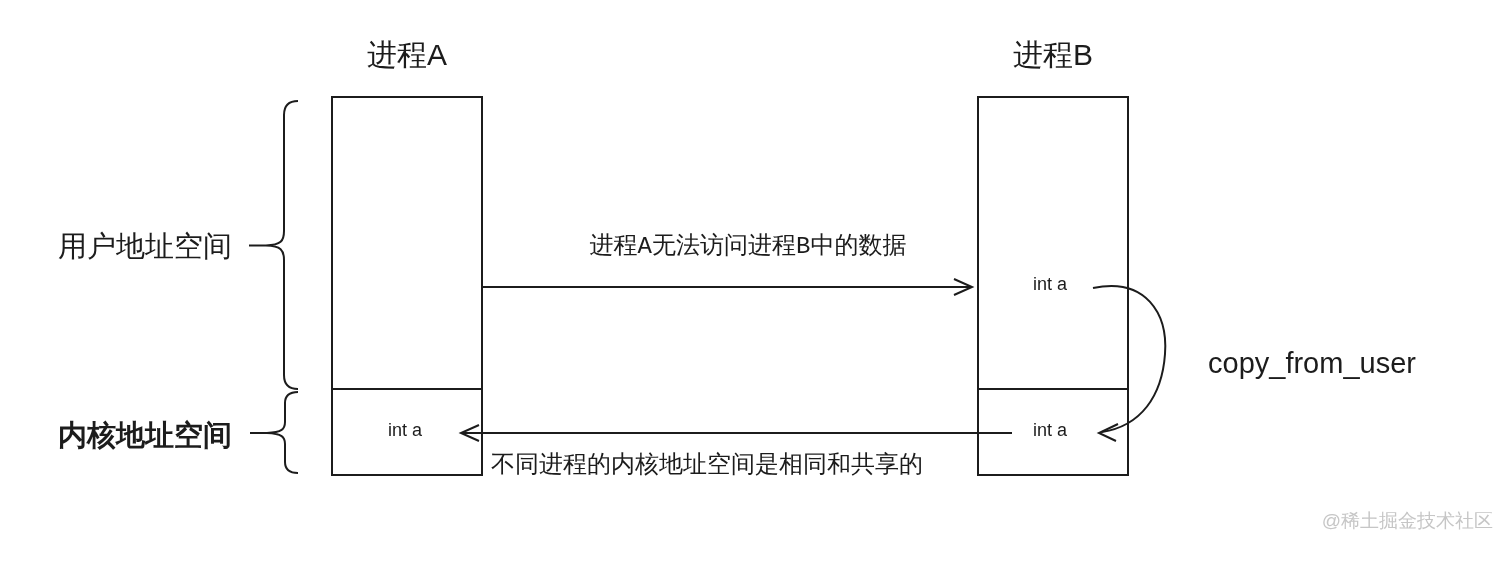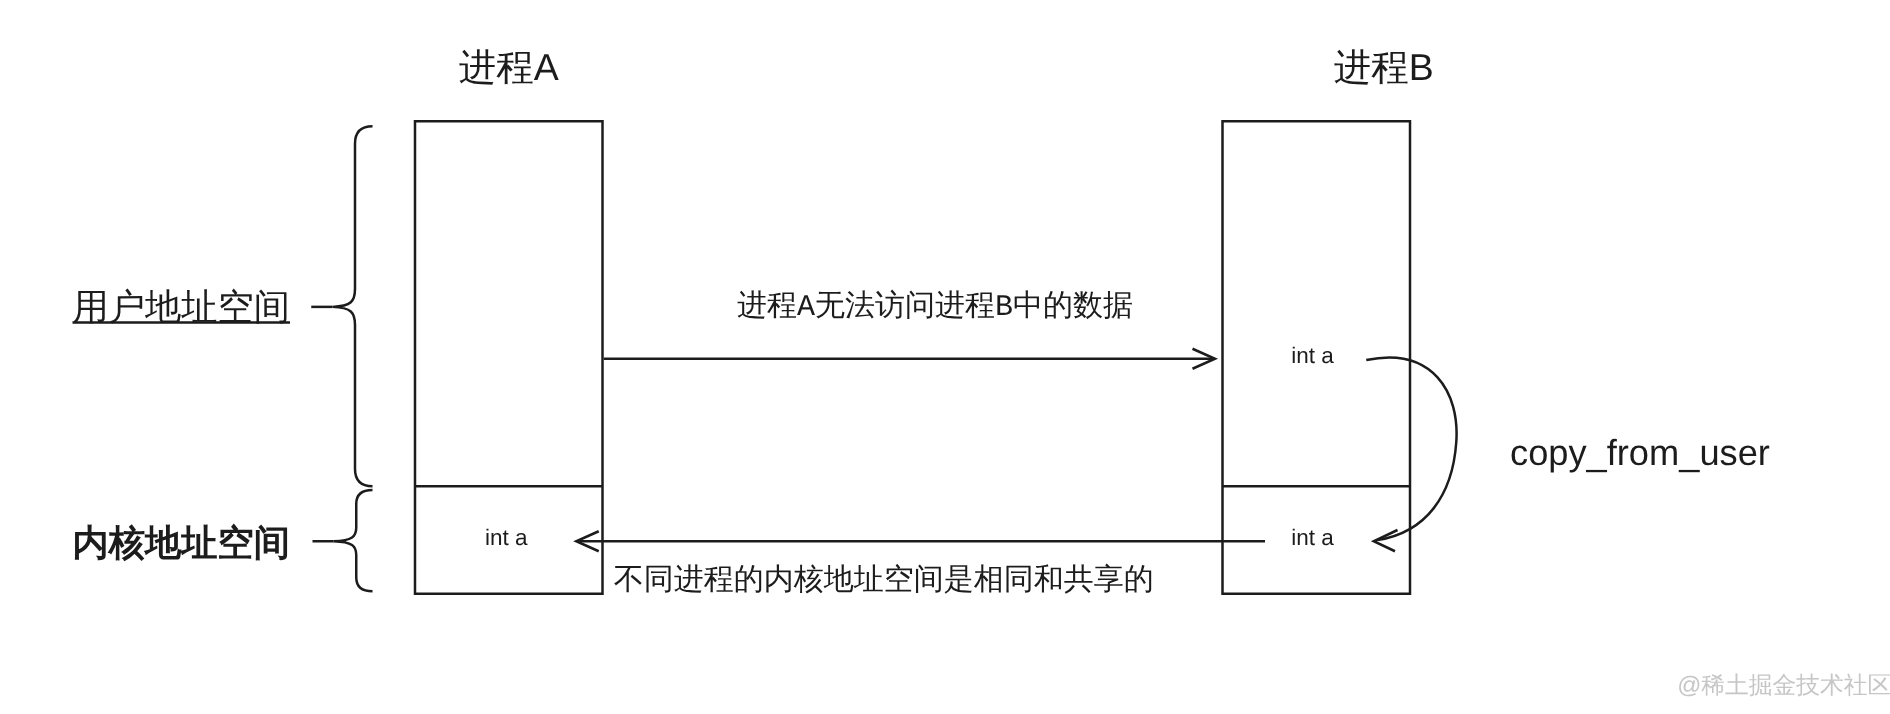--- a/index.html
+++ b/index.html
@@ -63,28 +63,28 @@
     <polyline points="954,279 972,287 954,295"></polyline>
 
     <line x1="1012" y1="433" x2="463" y2="433"></line>
     <polyline points="479,425 461,433 479,441"></polyline>
 
     <path d="M 1093,288 C 1146,277 1168,314 1165,354 C 1162,396 1141,426 1102,432"></path>
     <polyline points="1118,424 1099,433 1116,441"></polyline>
   </svg>
 
   <div class="txt proc-title center-x" style="left:407px; top:38px;text-align:center;">进程A</div>
-  <div class="txt proc-title center-x" style="left:1107px; top:38px;text-align:center;">进程B</div>
+  <div class="txt proc-title center-x" style="left:1053px; top:38px;text-align:center;">进程B</div>
 
-  <div class="txt space-label" style="left:58px; top:230px;text-decoration:underline;">用户地址空间</div>
+  <div class="txt space-label" style="left:58px; top:230px;">用户地址空间</div>
   <div class="txt space-label" style="left:58px; top:419px;font-weight:bold;">内核地址空间</div>
 
   <div class="txt var-label center-x" style="left:405px; top:420px;">int a</div>
   <div class="txt var-label center-x" style="left:1050px; top:274px;">int a</div>
   <div class="txt var-label center-x" style="left:1050px; top:420px;">int a</div>
 
   <div class="txt arrow-note center-x" style="left:748px; top:233px;">进程A无法访问进程B中的数据</div>
   <div class="txt arrow-note center-x" style="left:707px; top:452px;">不同进程的内核地址空间是相同和共享的</div>
   <div class="txt fn-label" style="left:1208px; top:347px;">copy_from_user</div>
 
-  <div class="txt watermark" style="left:1493px; top:538px;margin-left:20px;">@稀土掘金技术社区</div>
+  <div class="txt watermark" style="left:1493px; top:510px;">@稀土掘金技术社区</div>
 
 </div>
 
 </body></html>

